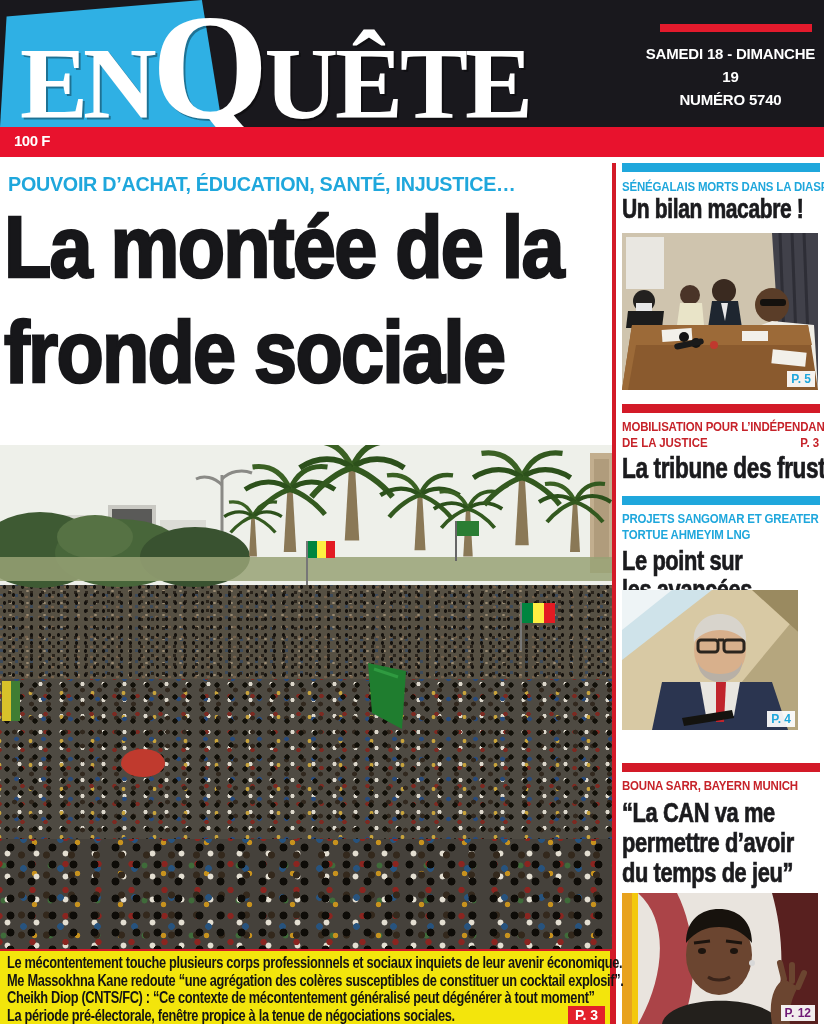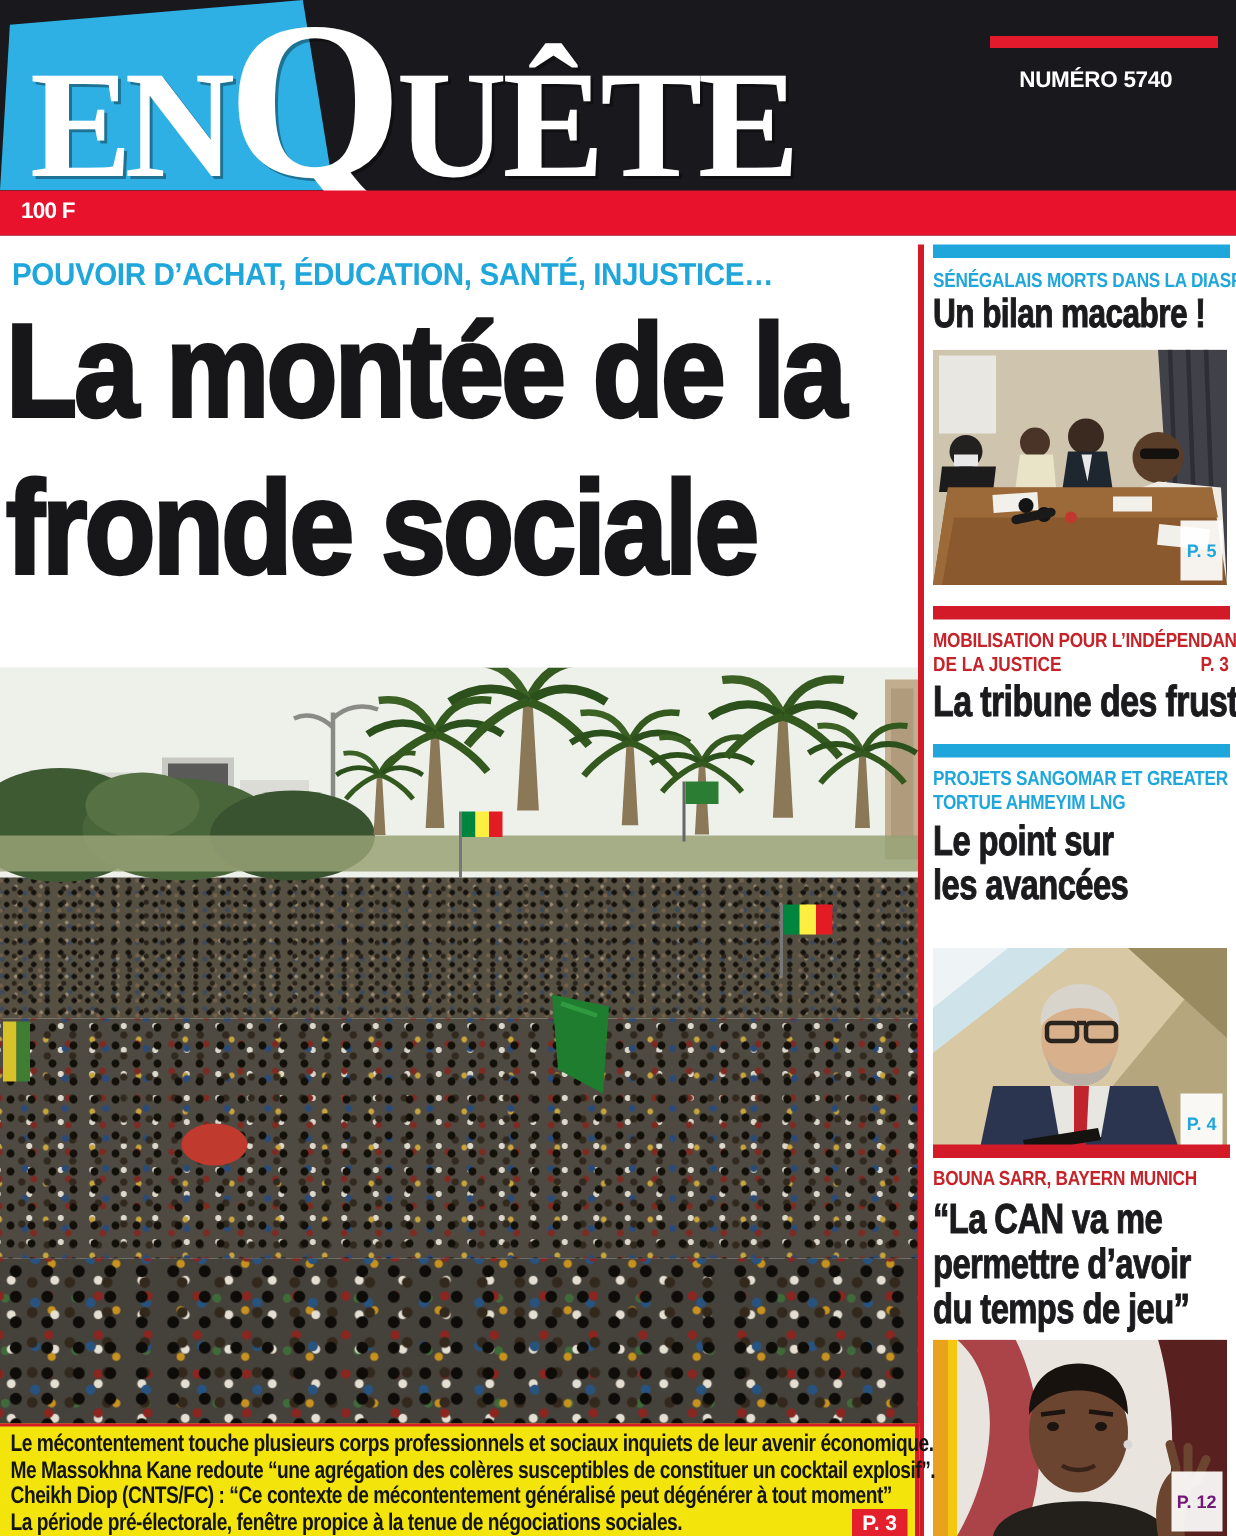--- a/index.html
+++ b/index.html
@@ -85,34 +85,35 @@
   .sb-kicker{position:absolute;left:0;font-weight:bold;font-size:13.5px;line-height:15px;
         white-space:nowrap;transform:scaleX(.85);transform-origin:0 0;letter-spacing:-0.2px;}
   .sb-kicker.cyan{color:#1fa7dc;}
   .sb-kicker.red{color:#c62229;}
   .kicker-row{position:absolute;left:0;width:232px;display:flex;justify-content:space-between;
         transform:scaleX(.85);transform-origin:0 0;font-weight:bold;font-size:13.5px;color:#c62229;}
   .sb-headline{position:absolute;left:0;color:#1b1b1e;font-weight:bold;white-space:nowrap;
         transform:scaleX(.78);transform-origin:0 0;letter-spacing:-0.5px;-webkit-text-stroke:0.7px #1b1b1e;}
   .sb-photo{position:absolute;left:0;overflow:hidden;}
   .chip{position:absolute;right:3px;bottom:3px;background:rgba(255,255,255,.92);font-weight:bold;
-        font-size:12px;padding:12px 4px;line-height:16px;}
+        font-size:12px;padding:0 4px;line-height:16px;}
   .chip.cyan{color:#1fa7dc;}
   .chip.red{color:#701a75;}
 </style>
 </head>
 <body>
 
 <div class="page">
 
   <header class="masthead">
     <div class="blue-shape"></div>
     <div class="logo"><span class="en">EN</span><span class="q">Q</span><span class="uete">UÊTE</span></div>
     <div class="date-bar"></div>
     <div class="date-block">
+      <div>SAMEDI 18 - DIMANCHE 19</div>
       <div>NUMÉRO 5740</div>
     </div>
     <div class="price-stripe">
       <span class="price">100 F</span>
     </div>
   </header>
 
   <div class="main-kicker">POUVOIR D’ACHAT, ÉDUCATION, SANTÉ, INJUSTICE…</div>
   <h1 class="headline" style="margin:0">
     <div>La montée de la</div>
@@ -258,21 +259,21 @@
       <span>P. 3</span>
     </div>
     <div class="sb-headline" style="top:452px;font-size:29px">La tribune des frustrés</div>
 
     <div class="bar cyan" style="top:496px"></div>
 
     <div class="sb-kicker cyan" style="top:511px">PROJETS SANGOMAR ET GREATER</div>
     <div class="sb-kicker cyan" style="top:527px">TORTUE AHMEYIM LNG</div>
     <div class="sb-headline" style="top:545px;font-size:28px">Le point sur</div>
     <div class="sb-headline" style="top:574px;font-size:28px">les avancées</div>
-    <div class="sb-photo" style="top:632px;width:196px;height:140px">
+    <div class="sb-photo" style="top:590px;width:176px;height:140px">
       <svg width="196" height="140" viewBox="0 0 196 140">
         <rect width="196" height="140" fill="#d8c9a4"></rect>
         <path d="M0,0 L90,0 L0,70 Z" fill="#cfe3ea"></path>
         <path d="M0,0 L50,0 L0,40 Z" fill="#eef4f6"></path>
         <path d="M196,0 L196,140 L80,140 Z" fill="#b5a67e"></path>
         <path d="M130,0 L196,0 L196,60 Z" fill="#9a8a60"></path>
         <path d="M30,140 L40,92 L150,92 L166,140 Z" fill="#2b3550"></path>
         <path d="M78,92 L118,92 L112,126 L84,126 Z" fill="#e8e6e0"></path>
         <path d="M94,92 L104,92 L102,132 L94,132 Z" fill="#c0242c"></path>
         <ellipse cx="98" cy="60" rx="26" ry="30" fill="#d8b08c"></ellipse>

